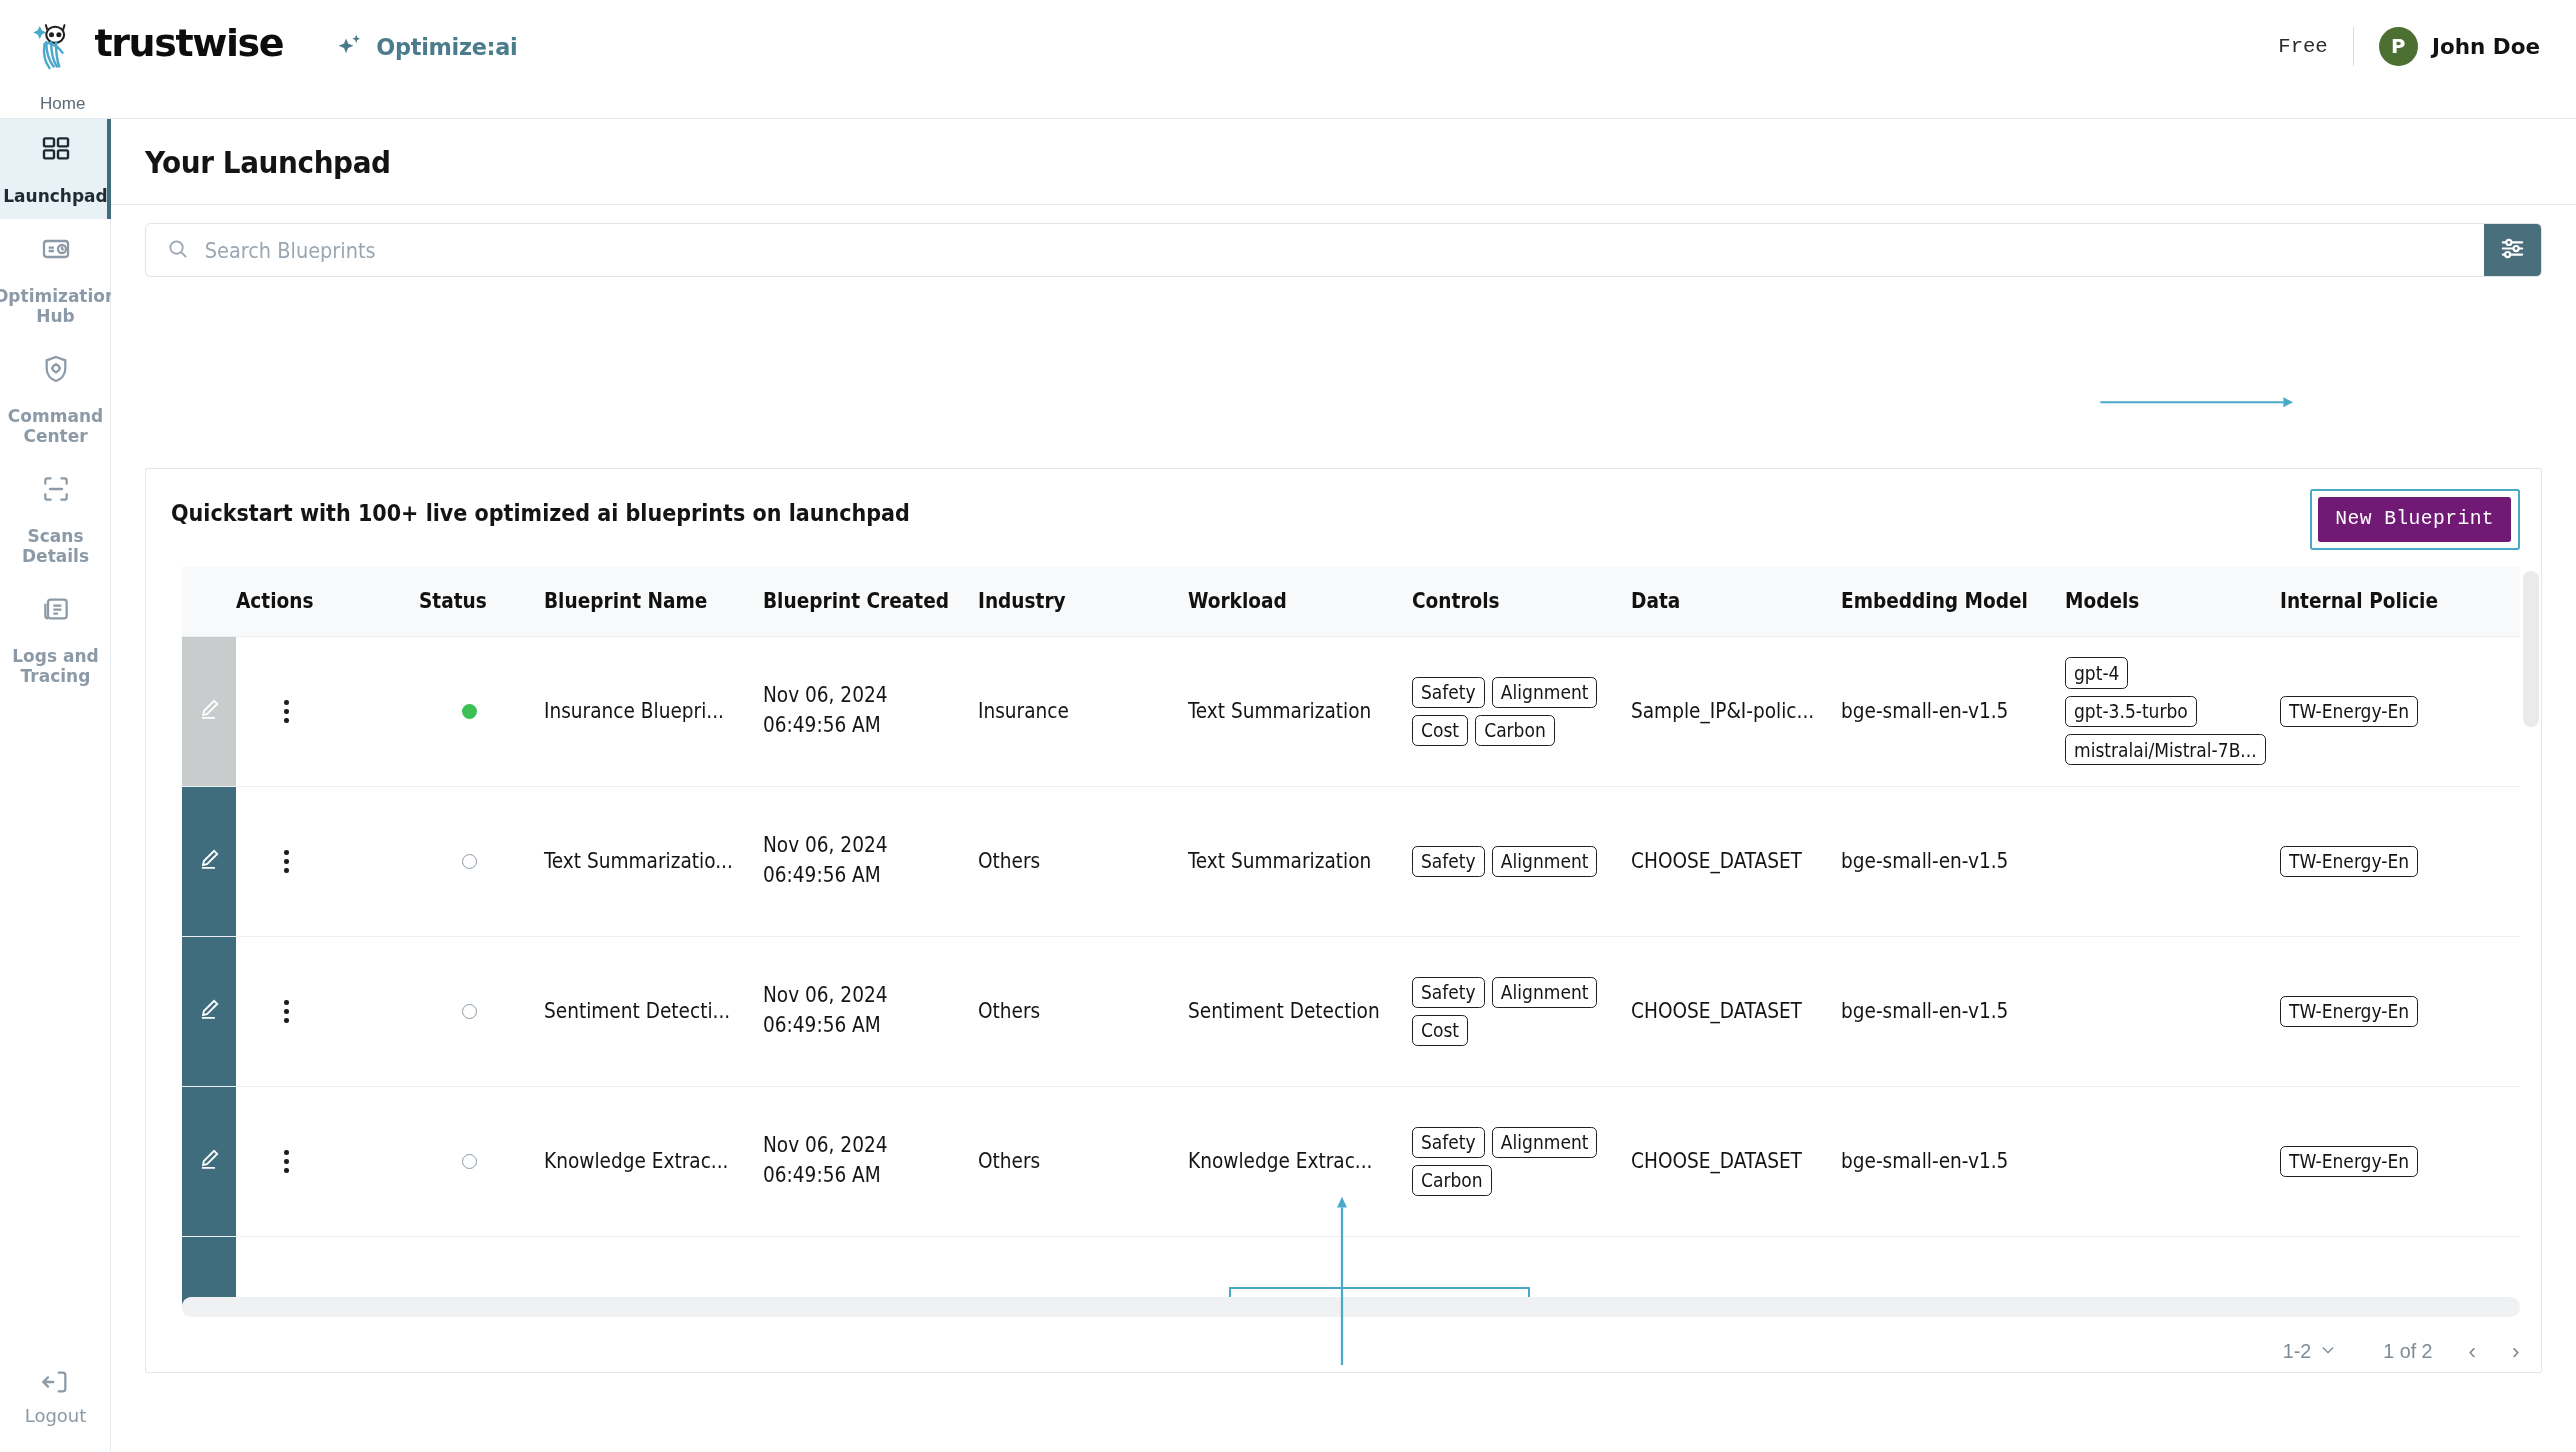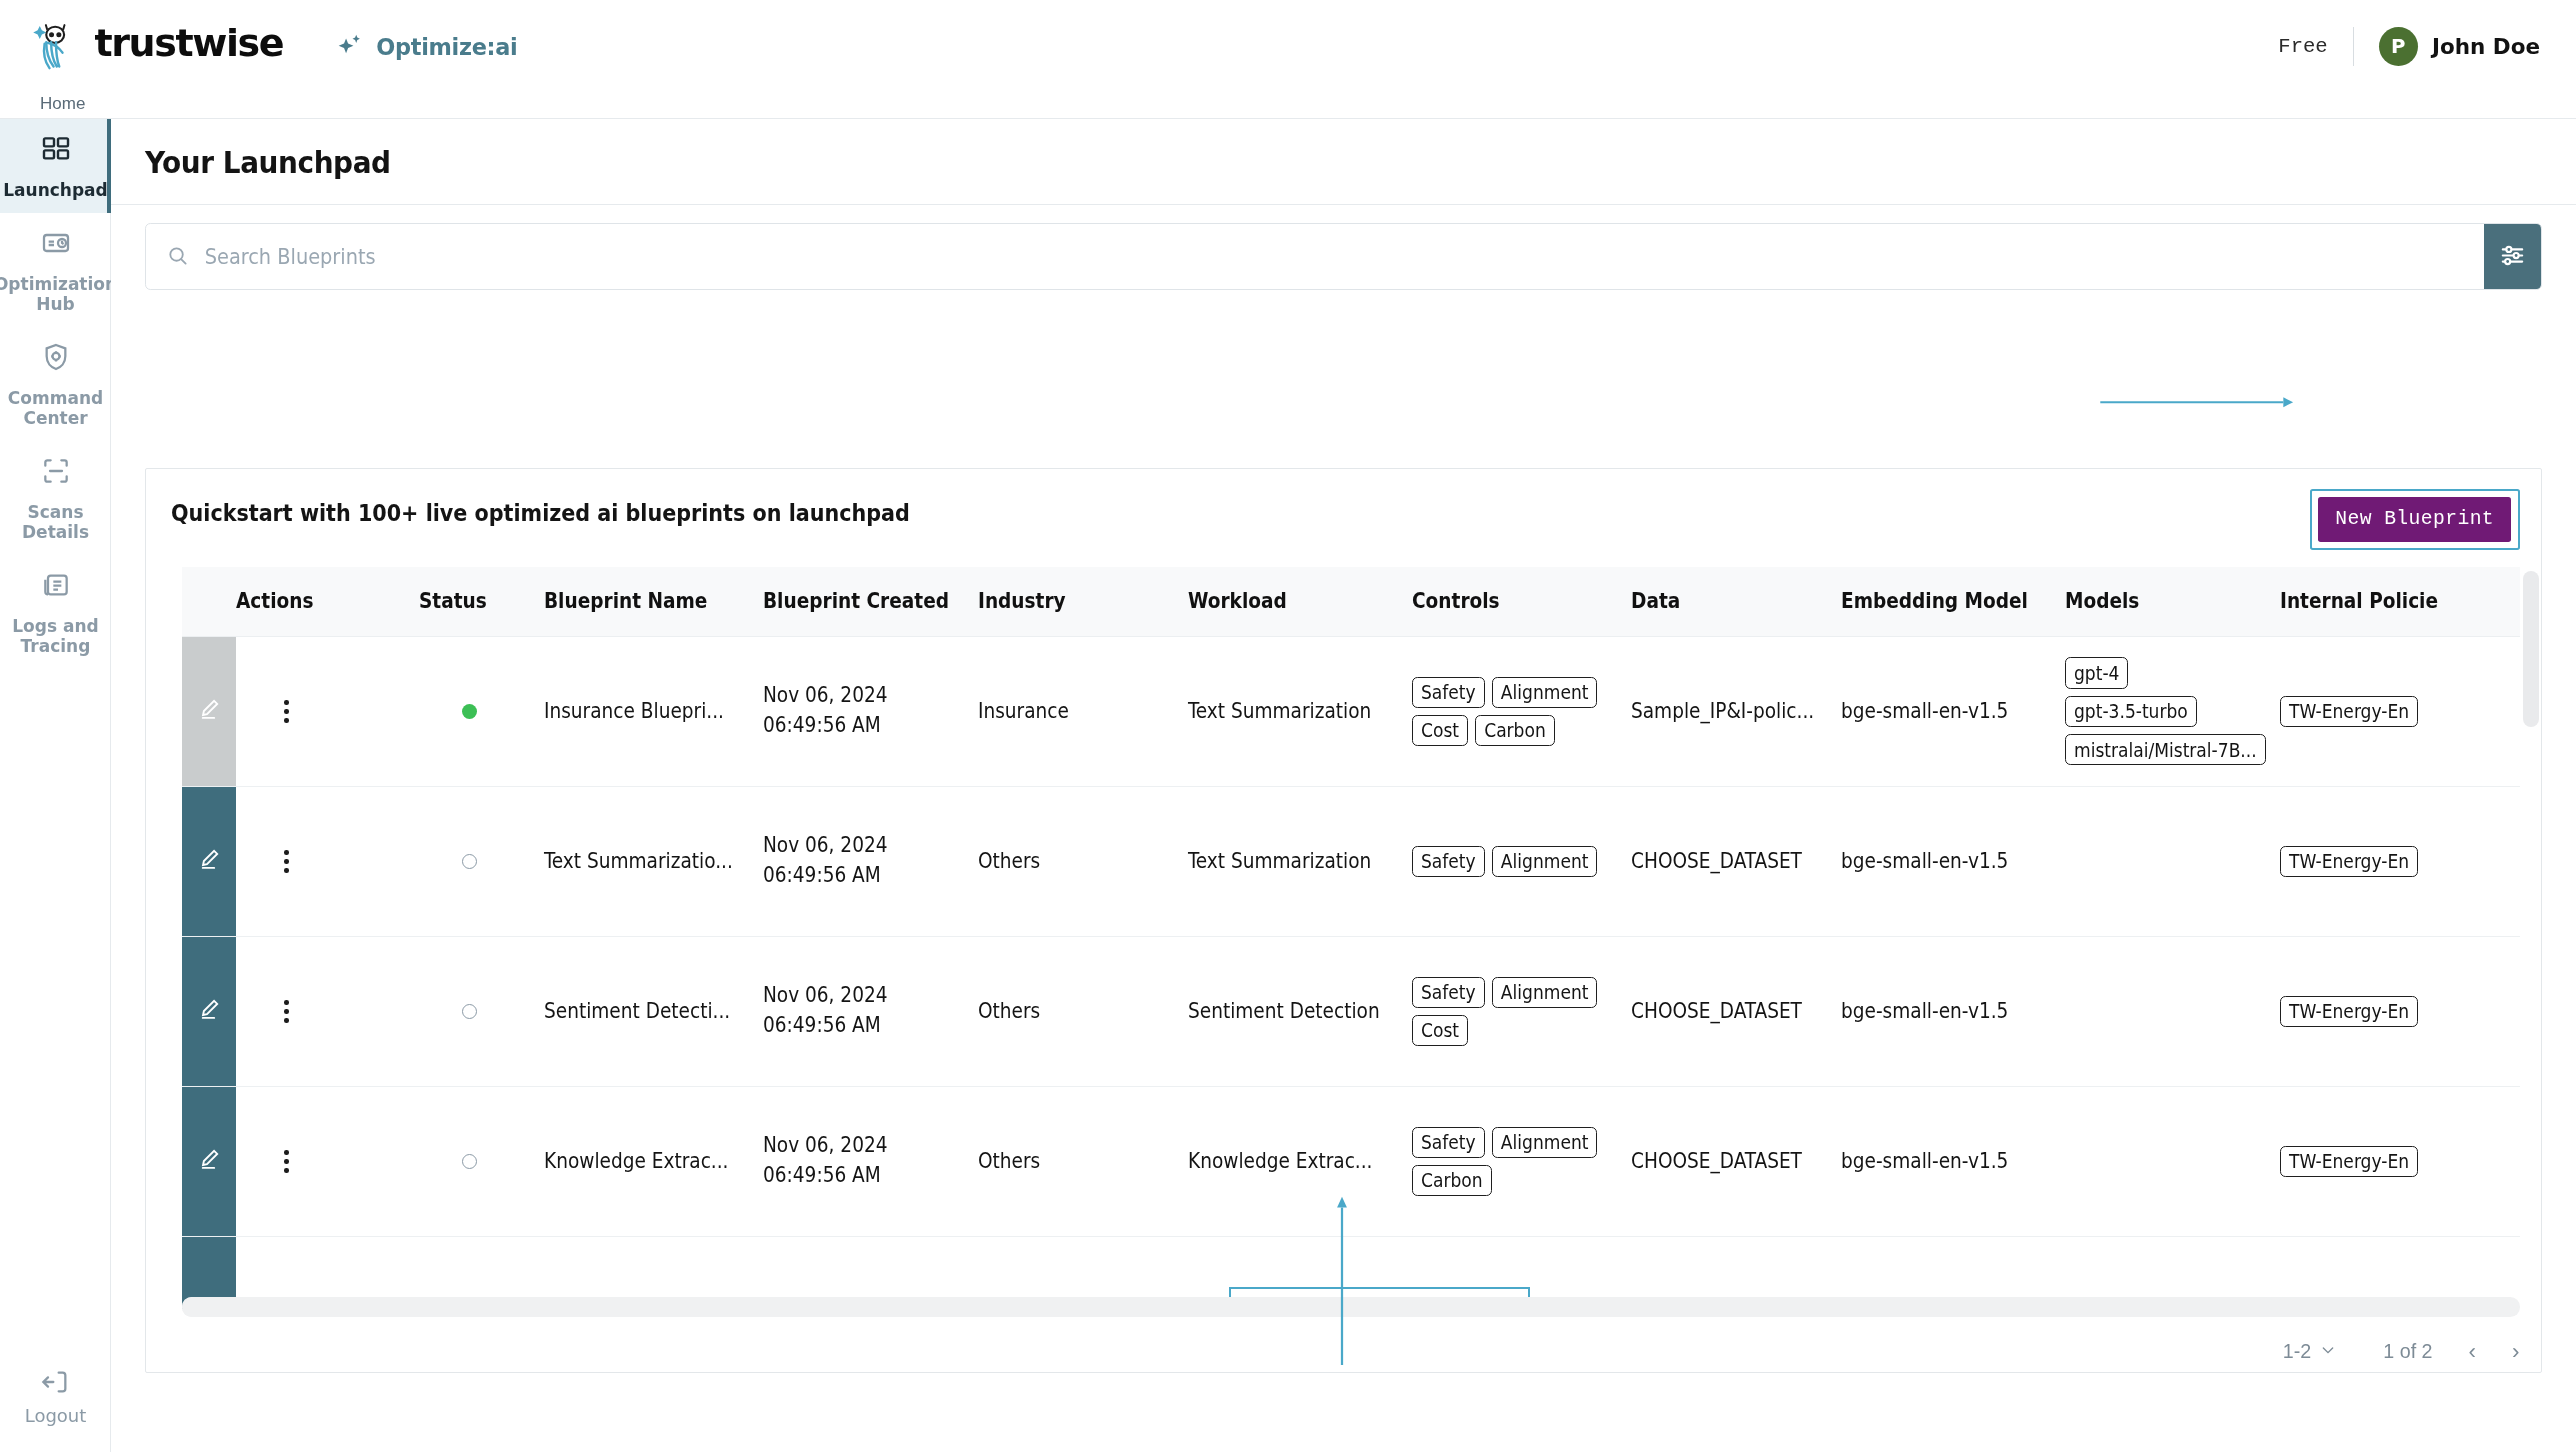--- a/index.html
+++ b/index.html
@@ -71,21 +71,21 @@
   }
 
   
   .sidebar {
     position: absolute; left: 0; top: 119px; width: 111px; height: 1334px;
     background: #ffffff;
     border-right: 0.9px solid #e6eaed;
   }
   .side-item {
     width: 111px; padding: 14.3px 5.4px 12.5px 5.4px;
-    display: flex; flex-direction: column; align-items: center; gap: 15px;
+    display: flex; flex-direction: column; align-items: center; gap: 21px;
     position: relative; cursor: pointer;
   }
   .side-item.active { background: #e8f1f5; }
   .side-item.active::after {
     content: ""; position: absolute; right: 0; top: 0;
     width: 4.5px; height: 100%; background: #3f6d7d;
   }
   .side-icon { width: 32px; height: 32px; display: block; }
   .side-label {
     font-size: 17px; line-height: 1.18; text-align: center;
@@ -112,21 +112,21 @@
     letter-spacing: -0.4px;
   }
   .title-rule {
     position: absolute; left: 0; top: 85px; width: 2465px; height: 0.9px;
     background: #e6eaed;
   }
 
   
   .searchbar {
     position: absolute; left: 34px; top: 104px;
-    width: 2397px; height: 67px;
+    width: 2397px; height: 54px;
     border: 0.9px solid #dfe4e8; border-radius: 5.4px;
     background: #ffffff; display: flex; align-items: center;
     overflow: hidden;
   }
   .search-icon { width: 23px; height: 23px; margin-left: 19.7px; flex: none; }
   .search-input {
     flex: 1; border: none; outline: none; background: transparent;
     font-size: 21.5px; color: #1d1d1d; margin-left: 16px;
     font-family: "DejaVu Sans Condensed", "DejaVu Sans", sans-serif;
   }

